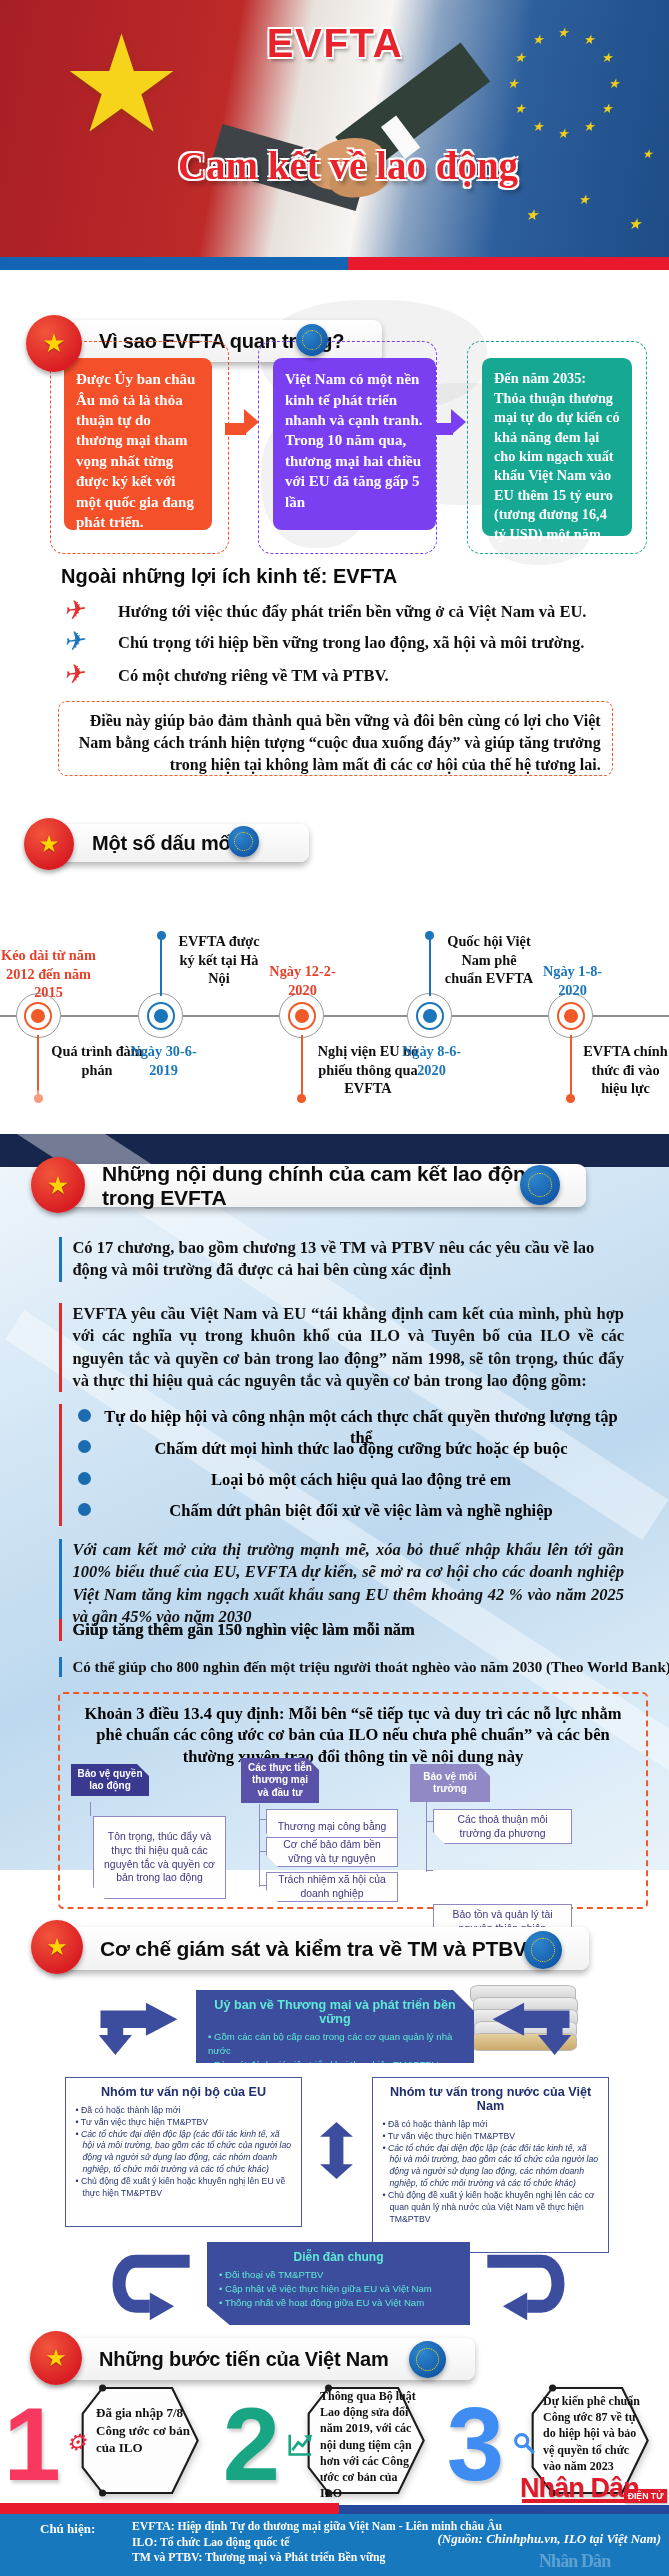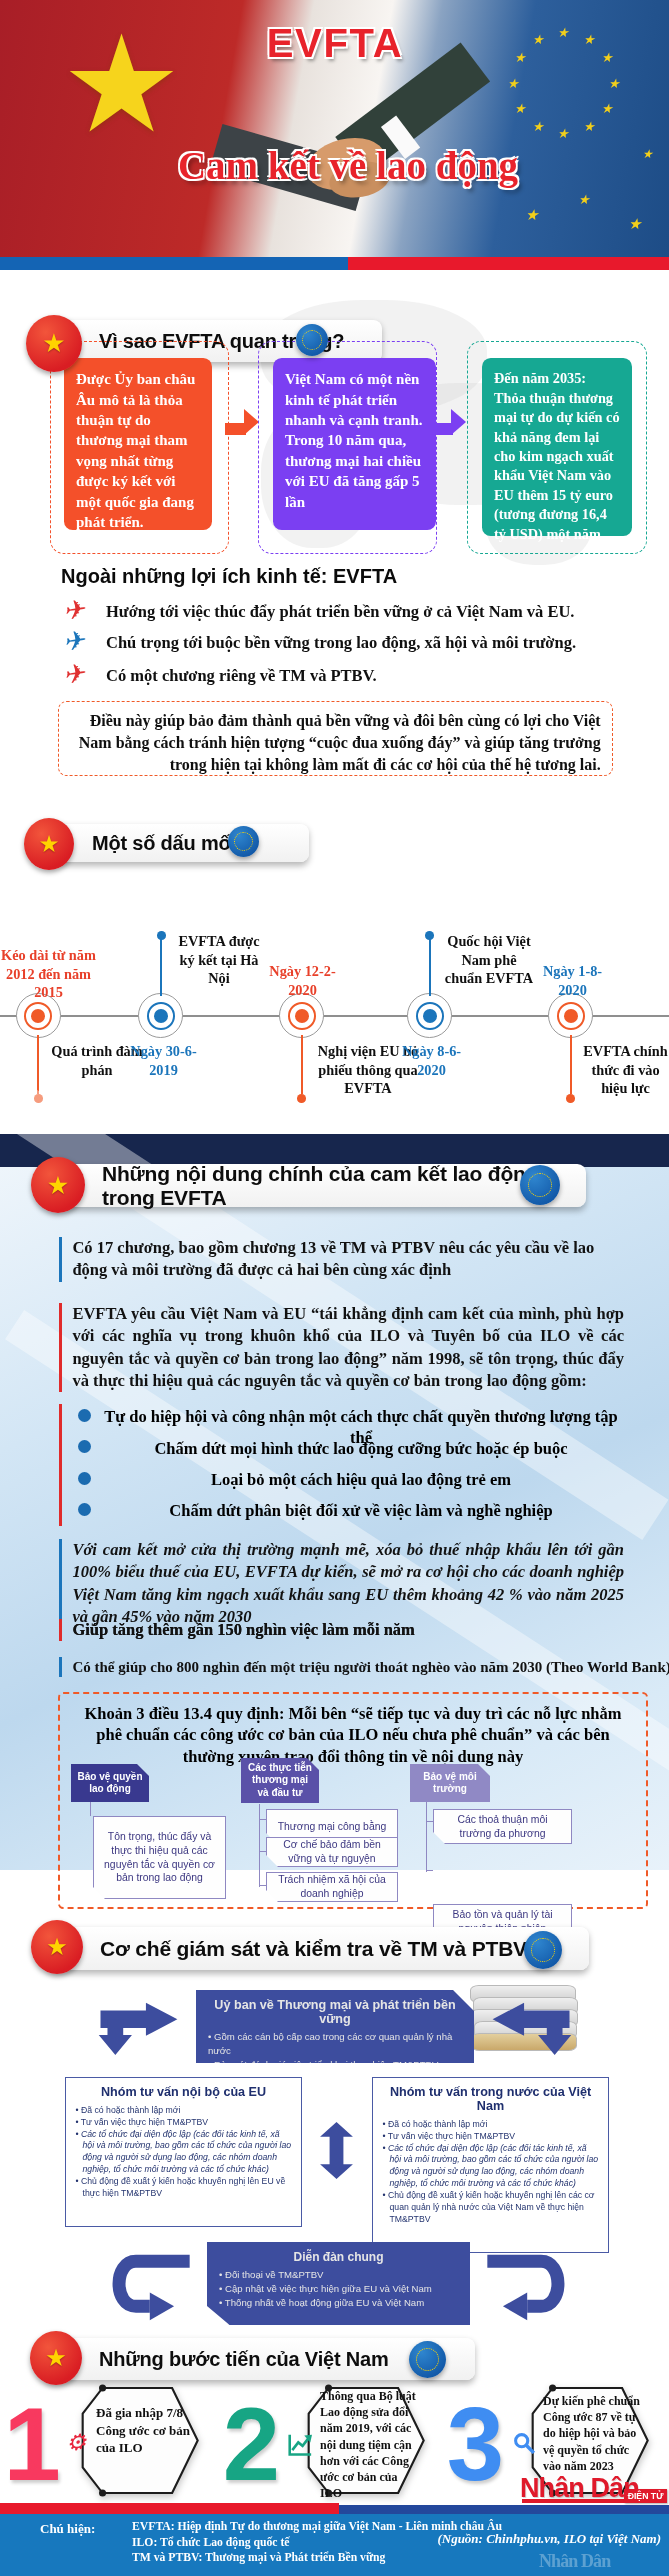--- a/index.html
+++ b/index.html
@@ -36,21 +36,21 @@
 
   
   .obox{position:absolute;border-radius:14px;}
   .obox.dash{border:1.7px dashed;}
   .ibox{position:absolute;border-radius:8.7px;color:#fff;font-family:"Liberation Serif",serif;font-weight:700;
         font-size:15px;line-height:1.36;padding:11.3px 12px;box-sizing:border-box;}
   .harrow-bar{position:absolute;}
   .harrow-tip{position:absolute;width:0;height:0;border-top:13px solid transparent;border-bottom:13px solid transparent;}
   .plane{position:absolute;font-size:26px;line-height:1;transform:rotate(-8deg);}
   .plane::before{content:"✈";}
-  .benefit-t{position:absolute;font-family:"Liberation Serif",serif;font-weight:700;font-size:16.5px;color:#101010;}
+  .benefit-t{position:absolute;font-family:"Liberation Serif",serif;font-weight:700;font-size:16.5px;color:#101010;margin-left:12px;}
   .note-box{position:absolute;border:1.7px dashed #f05a28;border-radius:8.7px;box-sizing:border-box;
         font-family:"Liberation Serif",serif;font-weight:700;font-size:16px;line-height:1.38;color:#101010;
         padding:7.8px 11.3px;}
 
   
   .tl-ring{position:absolute;border-radius:50%;background:#fff;box-sizing:border-box;}
   .tl-line{position:absolute;}
   .tl-lab{position:absolute;font-family:"Liberation Serif",serif;font-weight:700;font-size:14.3px;line-height:1.3;text-align:center;}
 
   
@@ -62,21 +62,21 @@
   .quote-box{position:absolute;border:2.2px dashed #f05a28;border-radius:5.2px;box-sizing:border-box;}
   .fh{position:absolute;color:#fff;display:flex;align-items:center;justify-content:center;text-align:center;
         font-size:10px;font-weight:700;line-height:1.25;padding:3.5px 5.2px;box-sizing:border-box;
         clip-path:polygon(0 0,calc(100% - 12px) 0,100% 12px,100% 100%,0 100%);}
   .fb{position:absolute;background:#fefefe;border:0.9px solid #8f88c2;color:#3c3781;font-size:10.4px;line-height:1.3;
         display:flex;align-items:center;justify-content:center;text-align:center;padding:3.5px 7.8px;box-sizing:border-box;
         clip-path:polygon(0 0,100% 0,100% 100%,12px 100%,0 calc(100% - 12px));box-shadow:0.9px 1.7px 2.6px rgba(60,55,130,.2);}
   .fline{position:absolute;background:#8f88c2;}
 
   
-  .navy-box{position:absolute;background:#3d4d9e;color:#e5e5e5;box-sizing:border-box;box-shadow:1.7px 2.6px 5.2px rgba(0,0,0,.25);}
+  .navy-box{position:absolute;background:#3d4d9e;color:#5eead4;box-sizing:border-box;box-shadow:1.7px 2.6px 5.2px rgba(0,0,0,.25);}
   .nb-title{font-weight:700;font-size:12.6px;text-align:center;padding:7.8px 7px 4.3px;}
   .nb-li{font-size:9.6px;line-height:1.45;padding:0 12px;}
   .nb-li::before{content:"•  ";}
   .adv{position:absolute;background:#fff;border:1.3px solid #4a5aa5;box-sizing:border-box;padding:7px 8.7px 5.2px;}
   .adv-title{font-weight:700;font-size:12.6px;color:#1f2f6e;text-align:center;margin-bottom:6px;}
   .adv-li{font-size:8.7px;line-height:1.36;color:#24346f;padding-left:7.8px;text-indent:-7px;}
   .adv-li::before{content:"• ";}
   .coin{position:absolute;border-radius:8.7px/5.2px;border:0.9px solid #b9b9b9;
         background:linear-gradient(#efefef,#cfcfcf);}
 
@@ -161,21 +161,21 @@
   <div class="harrow-bar" style="left:434px;top:423px;width:19px;height:12px;background:#7b3ff2;"></div>
   <div class="harrow-tip" style="left:451px;top:409px;border-left:15.7px solid #7b3ff2;"></div>
 
   <div class="obox dash" style="left:467px;top:341px;width:178px;height:211px;border-color:#16a893;"></div>
   <div class="ibox" style="left:482px;top:358px;width:150px;height:178px;background:#16a893;font-size:14.3px;">Đến năm 2035: Thỏa thuận thương mại tự do dự kiến có khả năng đem lại cho kim ngạch xuất khẩu Việt Nam vào EU thêm 15 tỷ euro (tương đương 16,4 tỷ USD) một năm</div>
 
   <div class="abs" style="left:61px;top:565px;font-size:20px;font-weight:700;color:#0b0b0b;">Ngoài những lợi ích kinh tế: EVFTA</div>
   <i class="plane" style="left:63px;top:597px;color:#e03131;"></i>
   <div class="benefit-t" style="left:106px;top:602px;width:487px;">Hướng tới việc thúc đẩy phát triển bền vững ở cả Việt Nam và EU.</div>
   <i class="plane" style="left:63px;top:628px;color:#1b75bb;"></i>
-  <div class="benefit-t" style="left:106px;top:633px;width:487px;">Chú trọng tới buộc bền vững trong lao động, xã hội và môi trường.</div>
+  <div class="benefit-t" style="left:106px;top:633px;width:487px;">Chú trọng tới hiệp bền vững trong lao động, xã hội và môi trường.</div>
   <i class="plane" style="left:63px;top:661px;color:#e03131;"></i>
   <div class="benefit-t" style="left:106px;top:666px;width:487px;">Có một chương riêng về TM và PTBV.</div>
 
   <div class="note-box" style="left:58px;top:701px;width:555px;height:75px;text-align:right;">Điều này giúp bảo đảm thành quả bền vững và đôi bên cùng có lợi cho Việt Nam bằng cách tránh hiện tượng “cuộc đua xuống đáy” và giúp tăng trưởng trong hiện tại không làm mất đi các cơ hội của thế hệ tương lai.</div>
 
   <span class="star-oval" style="left:24px;top:818px;width:50px;height:52px;font-size:23.5px;"></span>
   <div class="sec-bar" style="left:42px;top:824px;width:217px;height:38px;padding-left:50px;font-size:20px;">
     <span>Một số dấu mốc</span>
   </div>
   <span class="eu-badge" style="left:228px;top:826px;width:31px;height:31px;"></span>
@@ -248,21 +248,21 @@
   <div class="tl-lab" style="left:100px;top:1500px;width:522px;font-size:16.5px;">Chấm dứt phân biệt đối xử về việc làm và nghề nghiệp</div>
 
   <div class="para" style="left:59px;top:1539px;width:565px;border-color:#1b75bb;text-align:justify;font-style:italic;">Với cam kết mở cửa thị trường mạnh mẽ, xóa bỏ thuế nhập khẩu lên tới gần 100% biểu thuế của EU, EVFTA dự kiến, sẽ mở ra cơ hội cho các doanh nghiệp Việt Nam tăng kim ngạch xuất khẩu sang EU thêm khoảng 42 % vào năm 2025 và gần 45% vào năm 2030</div>
   <div class="para" style="left:59px;top:1619px;width:565px;border-color:#e02b2b;">Giúp tăng thêm gần 150 nghìn việc làm mỗi năm</div>
   <div class="para" style="left:59px;top:1619px;width:565px;border-color:#e02b2b;">Giúp tăng thêm gần 150 nghìn việc làm mỗi năm</div>
   <div class="para" style="left:59px;top:1657px;width:591px;border-color:#1b75bb;font-size:15px;white-space:nowrap;">Có thể giúp cho 800 nghìn đến một triệu người thoát nghèo vào năm 2030 (Theo World Bank)</div>
 
   <div class="quote-box" style="left:58px;top:1692px;width:590px;height:217px;"></div>
   <div class="tl-lab" style="left:71px;top:1703px;width:564px;font-size:16.5px;line-height:1.3;">Khoản 3 điều 13.4 quy định: Mỗi bên “sẽ tiếp tục và duy trì các nỗ lực nhằm phê chuẩn các công ước cơ bản của ILO nếu chưa phê chuẩn” và các bên thường xuyên trao đổi thông tin về nội dung này</div>
 
-  <div class="fh" style="left:71px;top:1764px;width:78px;height:38px;background:#39398f;">Bảo vệ quyền lao động</div>
+  <div class="fh" style="left:71px;top:1764px;width:78px;height:32px;background:#39398f;">Bảo vệ quyền lao động</div>
   <div class="fh" style="left:241px;top:1758px;width:78px;height:45px;background:#5a51a8;">Các thực tiễn thương mại và đầu tư</div>
   <div class="fh" style="left:410px;top:1764px;width:80px;height:38px;background:#9089c5;">Bảo vệ môi trường</div>
 
   <div class="fline" style="left:90px;top:1802px;width:0.9px;height:14px;"></div>
   <div class="fb" style="left:93px;top:1816px;width:133px;height:83px;">Tôn trọng, thúc đẩy và thực thi hiệu quả các nguyên tắc và quyền cơ bản trong lao động</div>
 
   <div class="fline" style="left:259px;top:1804px;width:0.9px;height:83px;"></div>
   <div class="fline" style="left:259px;top:1819px;width:7px;height:0.9px;"></div>
   <div class="fb" style="left:266px;top:1809px;width:132px;height:36px;">Thương mại công bằng</div>
   <div class="fline" style="left:259px;top:1851px;width:7px;height:0.9px;"></div>

